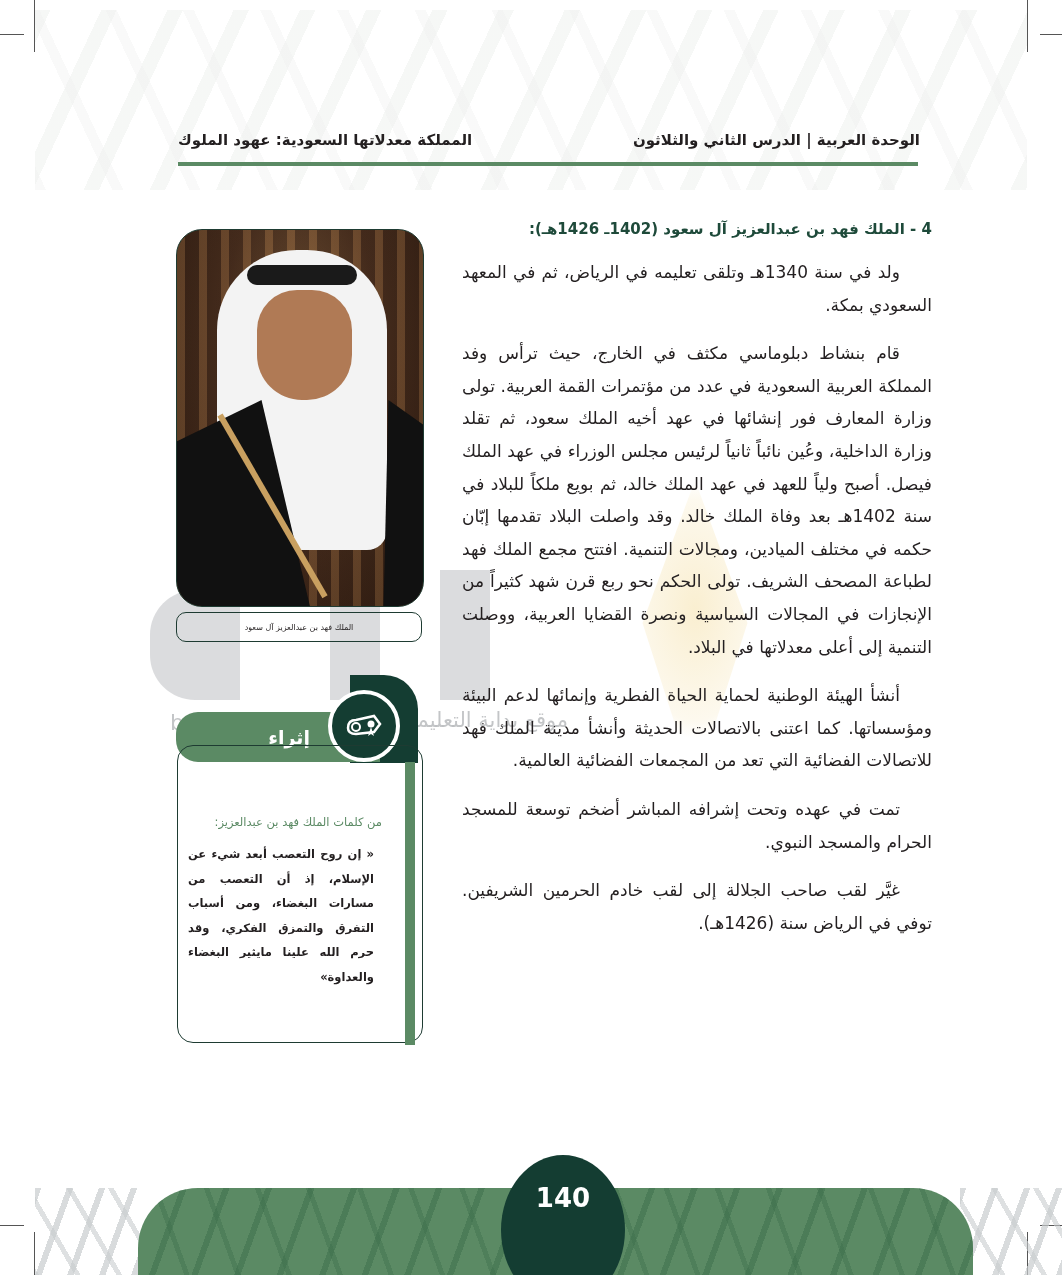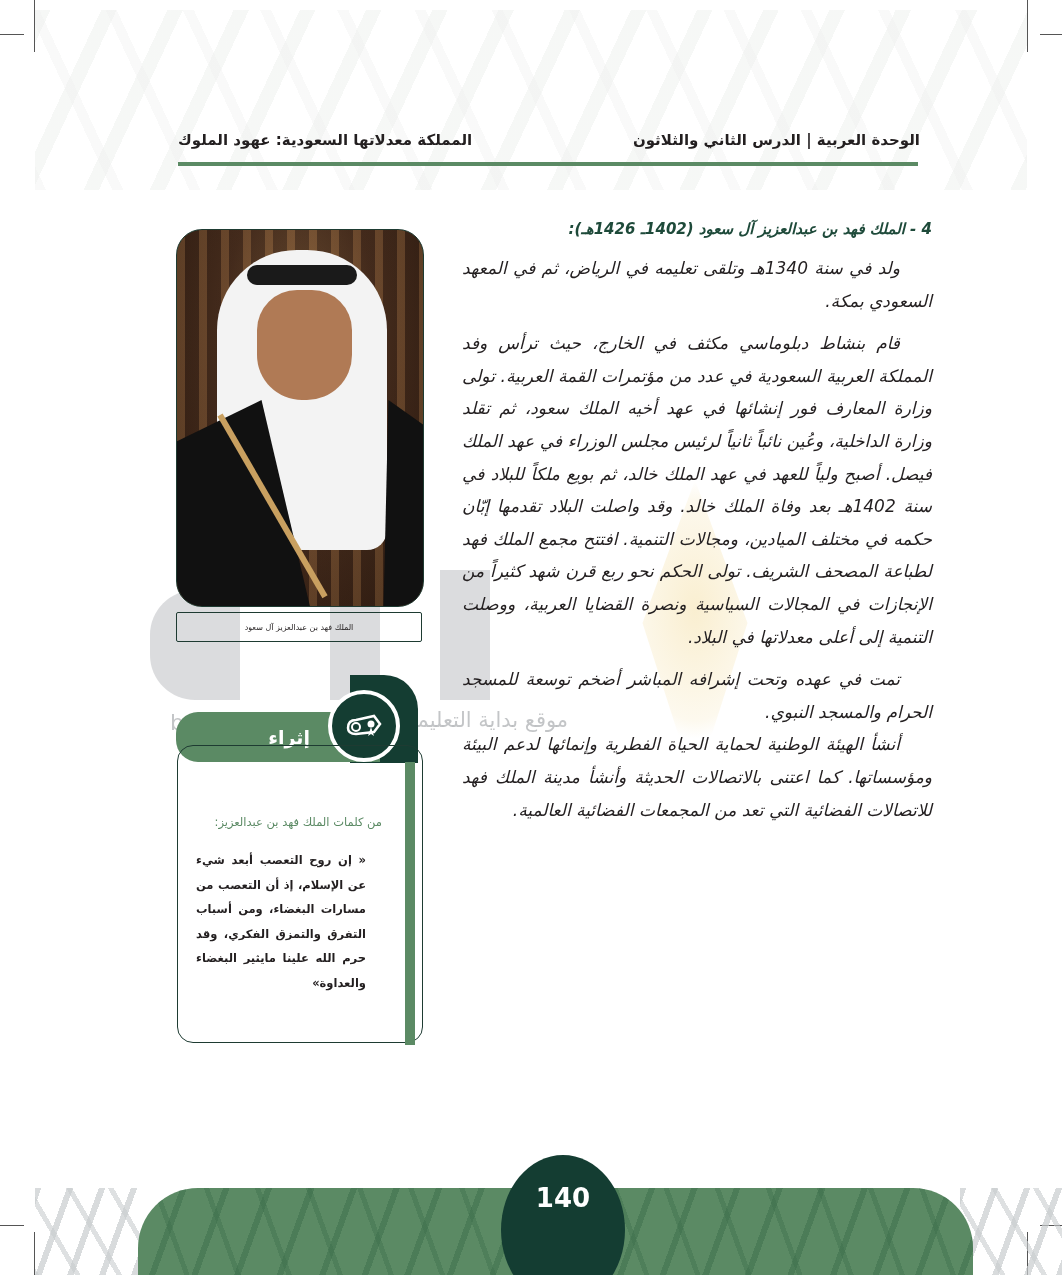--- a/index.html
+++ b/index.html
@@ -16,25 +16,25 @@
         repeating-linear-gradient(65deg, rgba(238,240,238,0.45) 0 10px, transparent 10px 70px);
       opacity: 0.8;
     }
     .crop-mark { position: absolute; background: #555; }
     .header {
       position: absolute; left: 178px; top: 125px; width: 742px; height: 30px;
       direction: rtl; display: flex; justify-content: space-between; align-items: center;
       font-family: "DejaVu Sans", sans-serif; font-weight: bold; font-size: 15px; color: #231f20;
     }
     .header-rule { position: absolute; left: 178px; top: 162px; width: 740px; height: 4px; background: #5b8a64; }
-    .main { position: absolute; left: 462px; top: 218px; width: 470px; direction: rtl; font-style: italic; }
+    .main { position: absolute; left: 462px; top: 218px; width: 470px; direction: rtl; }
     .section-title { font-weight: bold; font-size: 15px; color: #1e4a3a; margin: 0 0 12px 0; line-height: 22px; }
     .para {
       font-family: "DejaVu Sans", sans-serif; font-size: 17px; line-height: 32.6px;
-      text-align: justify; margin: 0 0 10px 0; text-indent: 32px;
+      text-align: justify; margin: 16px 0 10px 0; text-indent: 32px;
     }
     .para.tight { margin-bottom: 0; }
     .photo-card {
       position: absolute; left: 176px; top: 229px; width: 246px; height: 376px;
       border-radius: 26px; overflow: hidden; border: 1px solid #1e3b32;
       background: radial-gradient(ellipse at 50% 30%, #7a5a3a 0%, #4a3020 45%, #2b1a10 100%);
     }
     .photo-card .stripes {
       position: absolute; inset: 0;
       background: repeating-linear-gradient(90deg, rgba(200,140,80,0.25) 0 8px, rgba(40,20,10,0.2) 8px 22px);
@@ -57,21 +57,21 @@
     .photo-card .bisht2 {
       position: absolute; left: -10px; top: 170px; width: 270px; height: 230px;
       background: #111; clip-path: polygon(100% 15%, 82% 0, 80% 100%, 100% 100%);
     }
     .photo-card .trim {
       position: absolute; left: 40px; top: 185px; width: 6px; height: 210px;
       background: #c9a060; transform: rotate(-30deg); transform-origin: top;
     }
     .caption-box {
       position: absolute; left: 176px; top: 612px; width: 244px; height: 28px;
-      border: 1.5px solid #1e3b32; border-radius: 2px; direction: rtl;
+      border: 1.5px solid #1e3b32; border-radius: 10px; direction: rtl;
       display: flex; align-items: center; justify-content: center;
       font-size: 8px; color: #231f20; text-align: center;
     }
     .watermark-logo {
       position: absolute; left: 150px; top: 570px; width: 560px; height: 150px; pointer-events: none;
     }
     .wm-block { position: absolute; background: rgba(190,192,195,0.55); }
     .wm-text {
       position: absolute; left: 170px; top: 710px; font-size: 22px; letter-spacing: 6px;
       color: rgba(170,172,175,0.7); white-space: nowrap; font-family: "DejaVu Sans", sans-serif;
@@ -100,21 +100,21 @@
       background: #143d32; border: 4px solid #ffffff;
       display: flex; align-items: center; justify-content: center;
     }
     .enrich-bar { position: absolute; left: 405px; top: 762px; width: 10px; height: 283px; background: #5b8a64; }
     .enrich-box {
       position: absolute; left: 177px; top: 745px; width: 246px; height: 298px;
       border: 1.5px solid #1e3b32; border-radius: 16px; direction: rtl; box-sizing: border-box;
     }
     .enrich-content { position: absolute; left: 180px; top: 812px; width: 202px; direction: rtl; }
     .enrich-intro { color: #5b8a64; font-size: 11.5px; line-height: 20px; text-align: justify; margin: 0 0 10px 0; }
-    .enrich-quote { color: #231f20; font-weight: bold; font-size: 11.5px; line-height: 24.5px; text-align: justify; margin: 16px; }
+    .enrich-quote { color: #231f20; font-weight: bold; font-size: 11.5px; line-height: 24.5px; text-align: justify; margin: 8px; }
     .footer-band {
       position: absolute; left: 138px; top: 1188px; width: 835px; height: 100px;
       background: #5b8a64; border-radius: 60px 60px 0 0; overflow: hidden;
     }
     .footer-band .pattern {
       position: absolute; inset: 0;
       background:
         repeating-linear-gradient(110deg, rgba(60,110,75,0.5) 0 6px, transparent 6px 40px),
         repeating-linear-gradient(70deg, rgba(60,110,75,0.4) 0 5px, transparent 5px 48px);
     }
@@ -156,22 +156,23 @@
   <div class="wm-block" style="left:180px;top:0;width:50px;height:130px"></div>
   <div class="wm-block" style="left:290px;top:0;width:50px;height:130px"></div>
 </div>
 <div class="wm-text">beadaya.com</div>
 <div class="wm-arabic">موقع بداية التعليمي</div>
 
 <div class="main">
   <h2 class="section-title">4 - الملك فهد بن عبدالعزيز آل سعود (1402ـ 1426هـ):</h2>
   <p class="para">ولد في سنة 1340هـ وتلقى تعليمه في الرياض، ثم في المعهد السعودي بمكة.</p>
   <p class="para">قام بنشاط دبلوماسي مكثف في الخارج، حيث ترأس وفد المملكة العربية السعودية في عدد من مؤتمرات القمة العربية. تولى وزارة المعارف فور إنشائها في عهد أخيه الملك سعود، ثم تقلد وزارة الداخلية، وعُين نائباً ثانياً لرئيس مجلس الوزراء في عهد الملك فيصل. أصبح ولياً للعهد في عهد الملك خالد، ثم بويع ملكاً للبلاد في سنة 1402هـ بعد وفاة الملك خالد. وقد واصلت البلاد تقدمها إبّان حكمه في مختلف الميادين، ومجالات التنمية. افتتح مجمع الملك فهد لطباعة المصحف الشريف. تولى الحكم نحو ربع قرن شهد كثيراً من الإنجازات في المجالات السياسية ونصرة القضايا العربية، ووصلت التنمية إلى أعلى معدلاتها في البلاد.</p>
+  <p class="para">أنشأ الهيئة الوطنية لحماية الحياة الفطرية وإنمائها لدعم البيئة ومؤسساتها. كما اعتنى بالاتصالات الحديثة وأنشأ مدينة الملك فهد للاتصالات الفضائية التي تعد من المجمعات الفضائية العالمية.</p>
   <p class="para tight">تمت في عهده وتحت إشرافه المباشر أضخم توسعة للمسجد الحرام والمسجد النبوي.</p>
-  <p class="para">أنشأ الهيئة الوطنية لحماية الحياة الفطرية وإنمائها لدعم البيئة ومؤسساتها. كما اعتنى بالاتصالات الحديثة وأنشأ مدينة الملك فهد للاتصالات الفضائية التي تعد من المجمعات الفضائية العالمية.</p>
+  <p class="para tight">غيَّر لقب صاحب الجلالة إلى لقب خادم الحرمين الشريفين. توفي في الرياض سنة (1426هـ).</p>
 </div>
 
 <div class="photo-card">
   <div class="stripes"></div>
   <div class="ghutra"></div>
   <div class="agal"></div>
   <div class="face"></div>
   <div class="bisht"></div>
   <div class="bisht2"></div>
   <div class="trim"></div>

